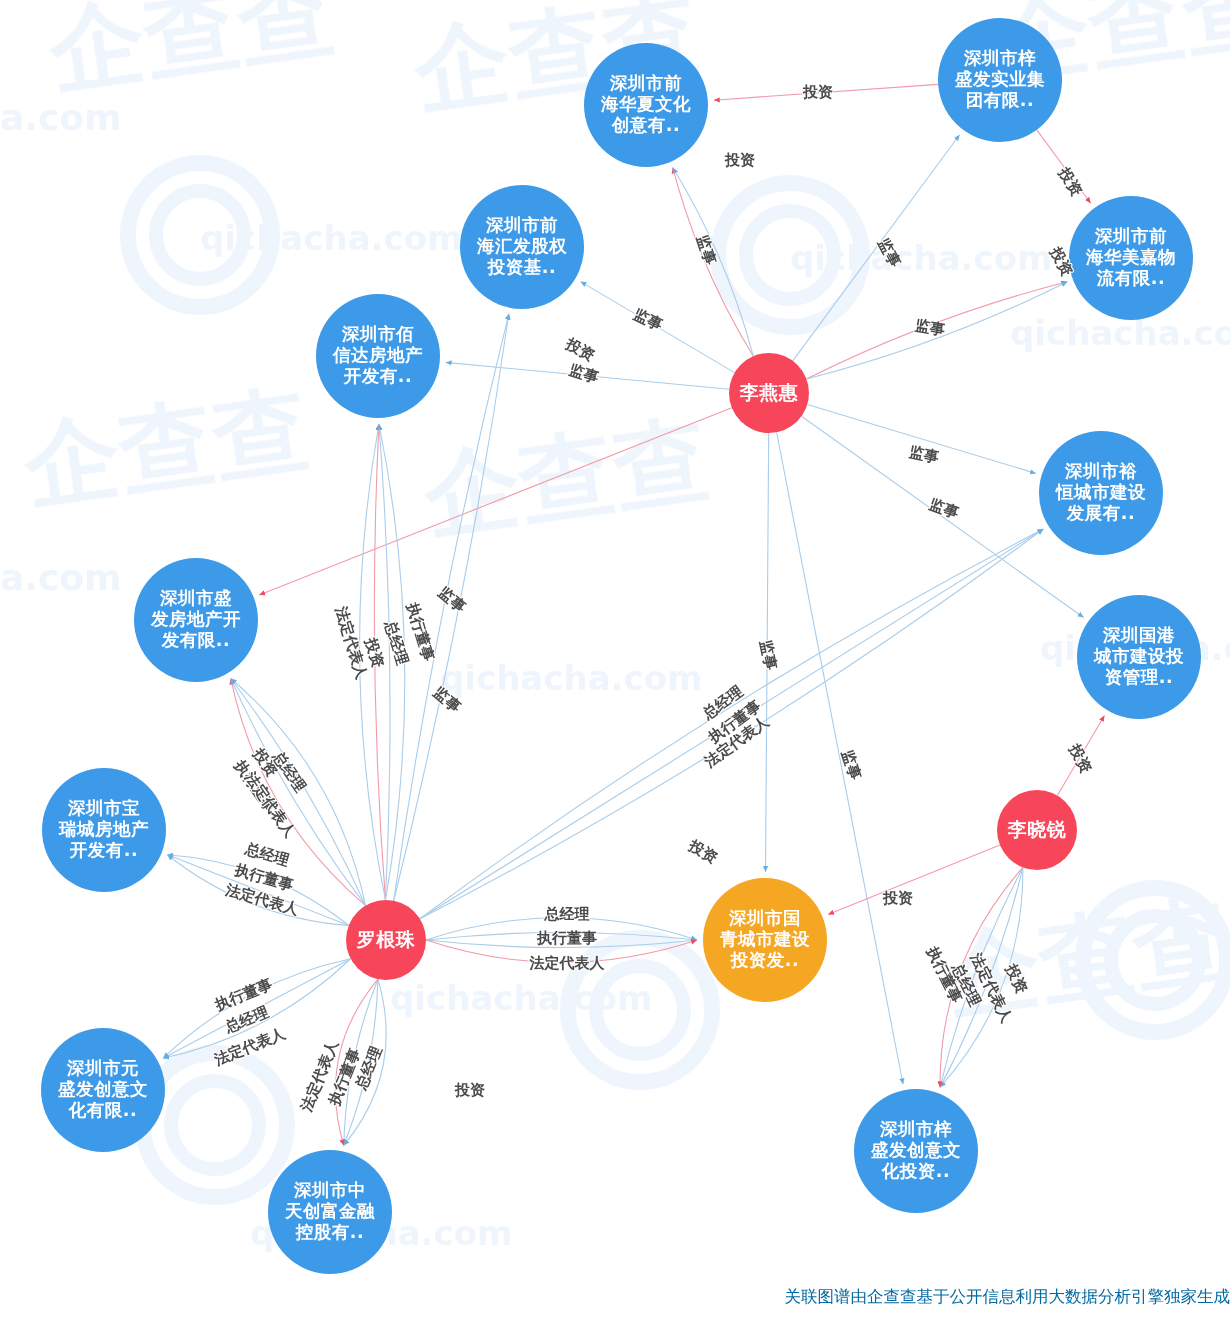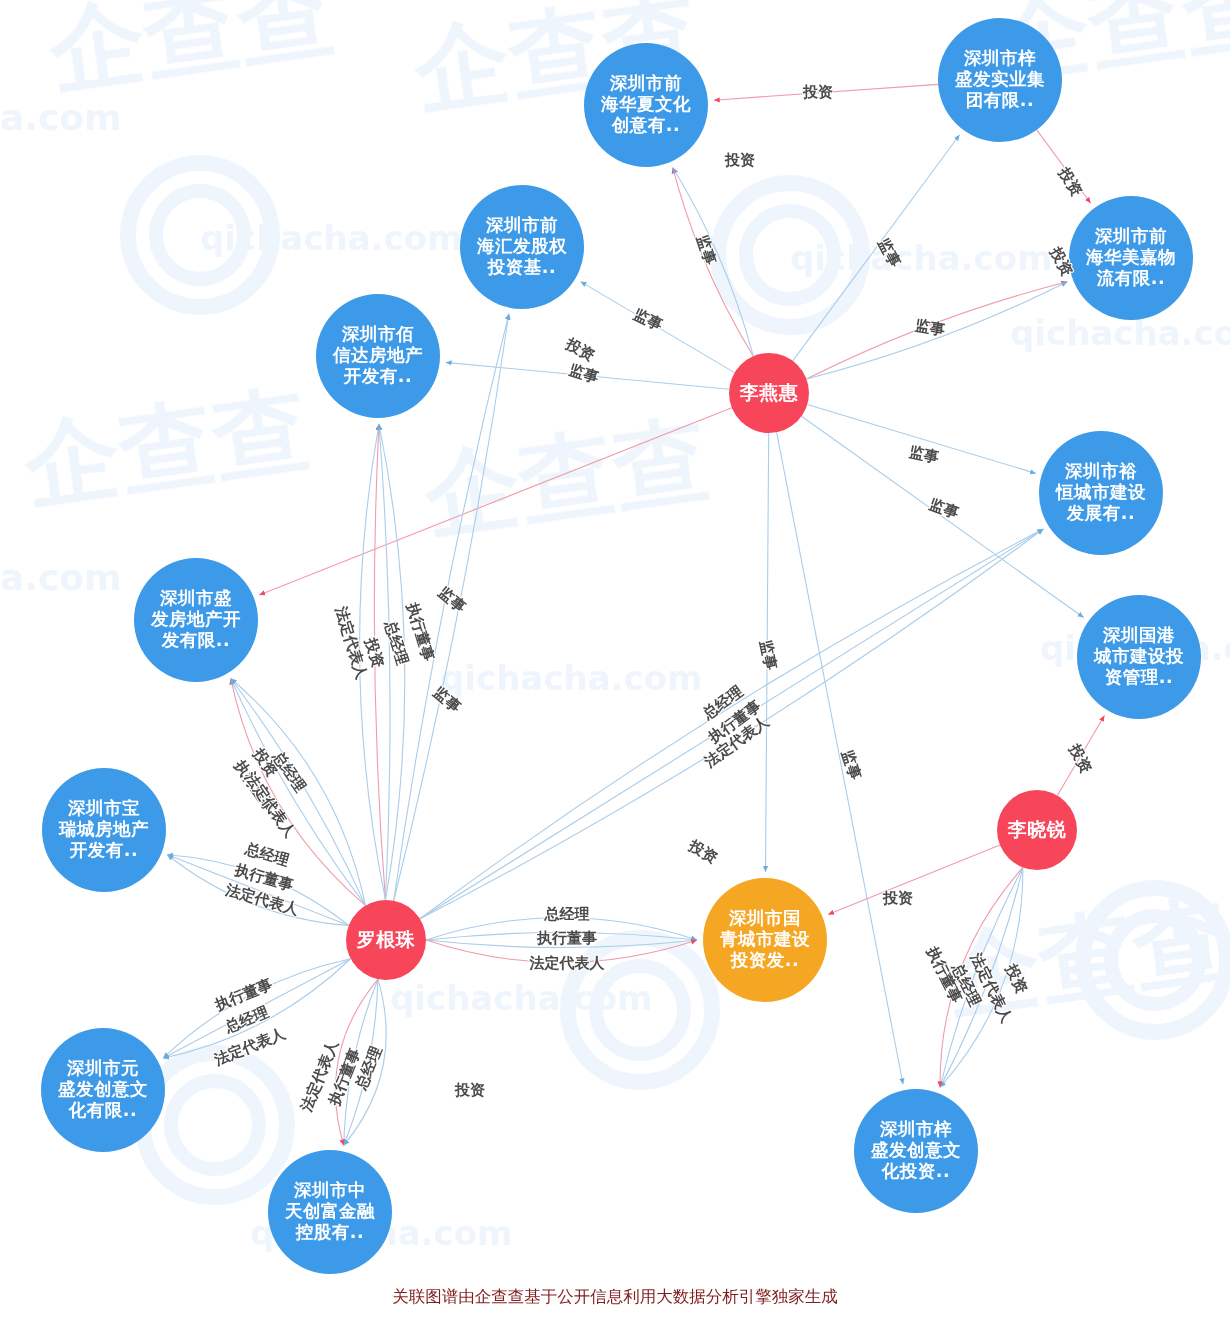--- a/index.html
+++ b/index.html
@@ -33,23 +33,23 @@
   .edge-red{stroke:#f29aa8;stroke-width:1.1px;fill:none;}
   .edge-label{
     font-family:"DejaVu Sans",sans-serif;
     font-size:15px;fill:#4a4a4a;font-weight:700;
     text-anchor:middle;dominant-baseline:middle;
     paint-order:stroke;stroke:#ffffff;stroke-width:2.2px;
     stroke-linejoin:round;
   }
   .footer{
     position:absolute;left:0;right:0;bottom:24px;
-    text-align:center;
-    font-family:"DejaVu Sans",sans-serif;
-    font-size:16.5px;color:#7f1d1d;
+    text-align:right;
+    font-family:"DejaVu Sans",sans-serif;
+    font-size:16.5px;color:#0369a1;
     z-index:4;
   }
 </style>
 </head>
 <body>
 
 <div id="stage">
 
   <svg class="layer" id="wm" viewBox="0 0 1230 1332">
     <g opacity="0.75">

